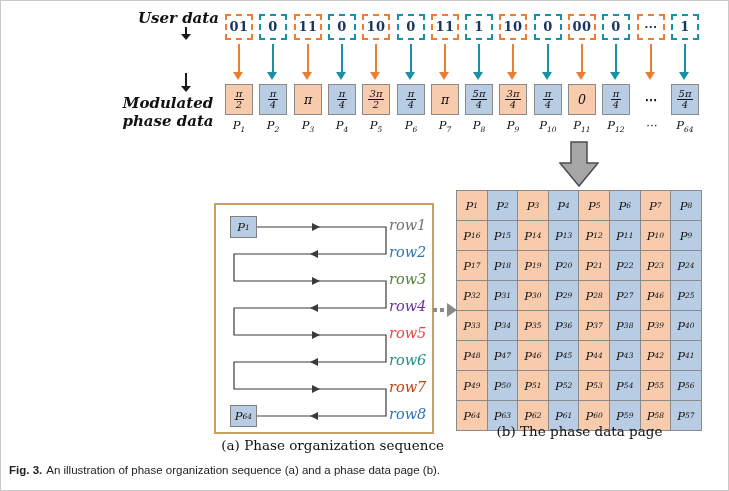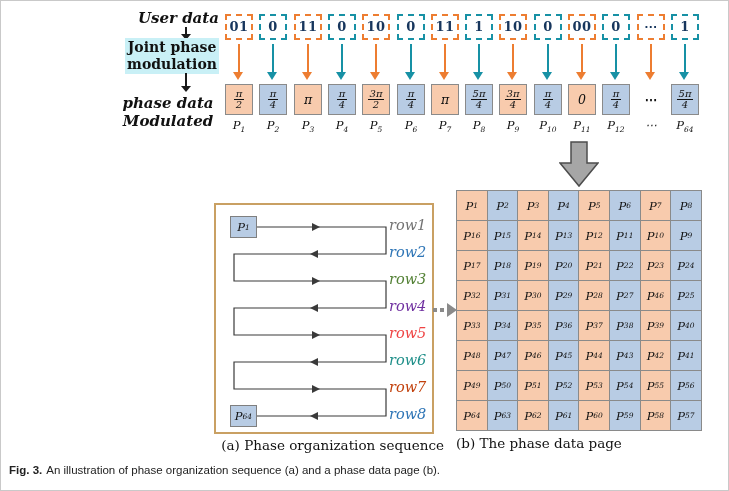--- a/index.html
+++ b/index.html
@@ -39,49 +39,45 @@
   .rowlabel{position:absolute;left:173px;width:44px;font-style:italic;font-size:14.5px}
 
   #grid{position:absolute;left:455px;top:189px;display:grid;grid-template-columns:repeat(8,29.6px);
         grid-auto-rows:29px;gap:1px;background:#8a8a8a;border:1px solid #8a8a8a}
   .cell{display:flex;align-items:center;justify-content:center;font-style:italic;font-size:11.5px}
   .cell.oc{background:#f8cbad}
   .cell.bc{background:#b8cce4}
 
   .panel-caption{position:absolute;font-size:13.5px}
   #caption-a{left:203px;top:436px;width:240px;text-align:right}
-  #caption-b{left:455px;top:434px;width:247px;text-align:left}
+  #caption-b{left:455px;top:422px;width:247px;text-align:center}
   #fig-caption{position:absolute;left:8px;top:463px;font-family:"Liberation Sans",sans-serif;font-size:11.5px;color:#222}
   #fig-caption b{margin-right:4px}
 </style>
 </head>
 <body>
 
 <div class="page">
 
   <div class="lbl" id="user-data-label">User data</div>
 
   <div class="flow-arrow" id="flow1">
       <span class="fl"></span>
       <span class="fh"></span>
     </div>
 
-  <div class="lbl" id="jpm-label">
-    <div>Joint phase</div>
-    <div>modulation</div>
-  </div>
 
   <div class="flow-arrow" id="flow2">
       <span class="fl"></span>
       <span class="fh"></span>
     </div>
 
   <div class="lbl" id="modulated-label">
+    <div>Modulated</div>
     <div>phase data</div>
-    <div>Modulated</div>
   </div>
 
   <div id="columns">
       <div class="col" style="left: 224px;">
         <div class="bitbox" style="border-color: rgb(237, 125, 49);">01</div>
         <div class="colarrow">
           <span class="aline" style="background:#ed7d31"></span>
           <span class="ahead" style="border-top-color:#ed7d31"></span>
         </div>
         <div class="phasebox" style="background: rgb(248, 203, 173);">

